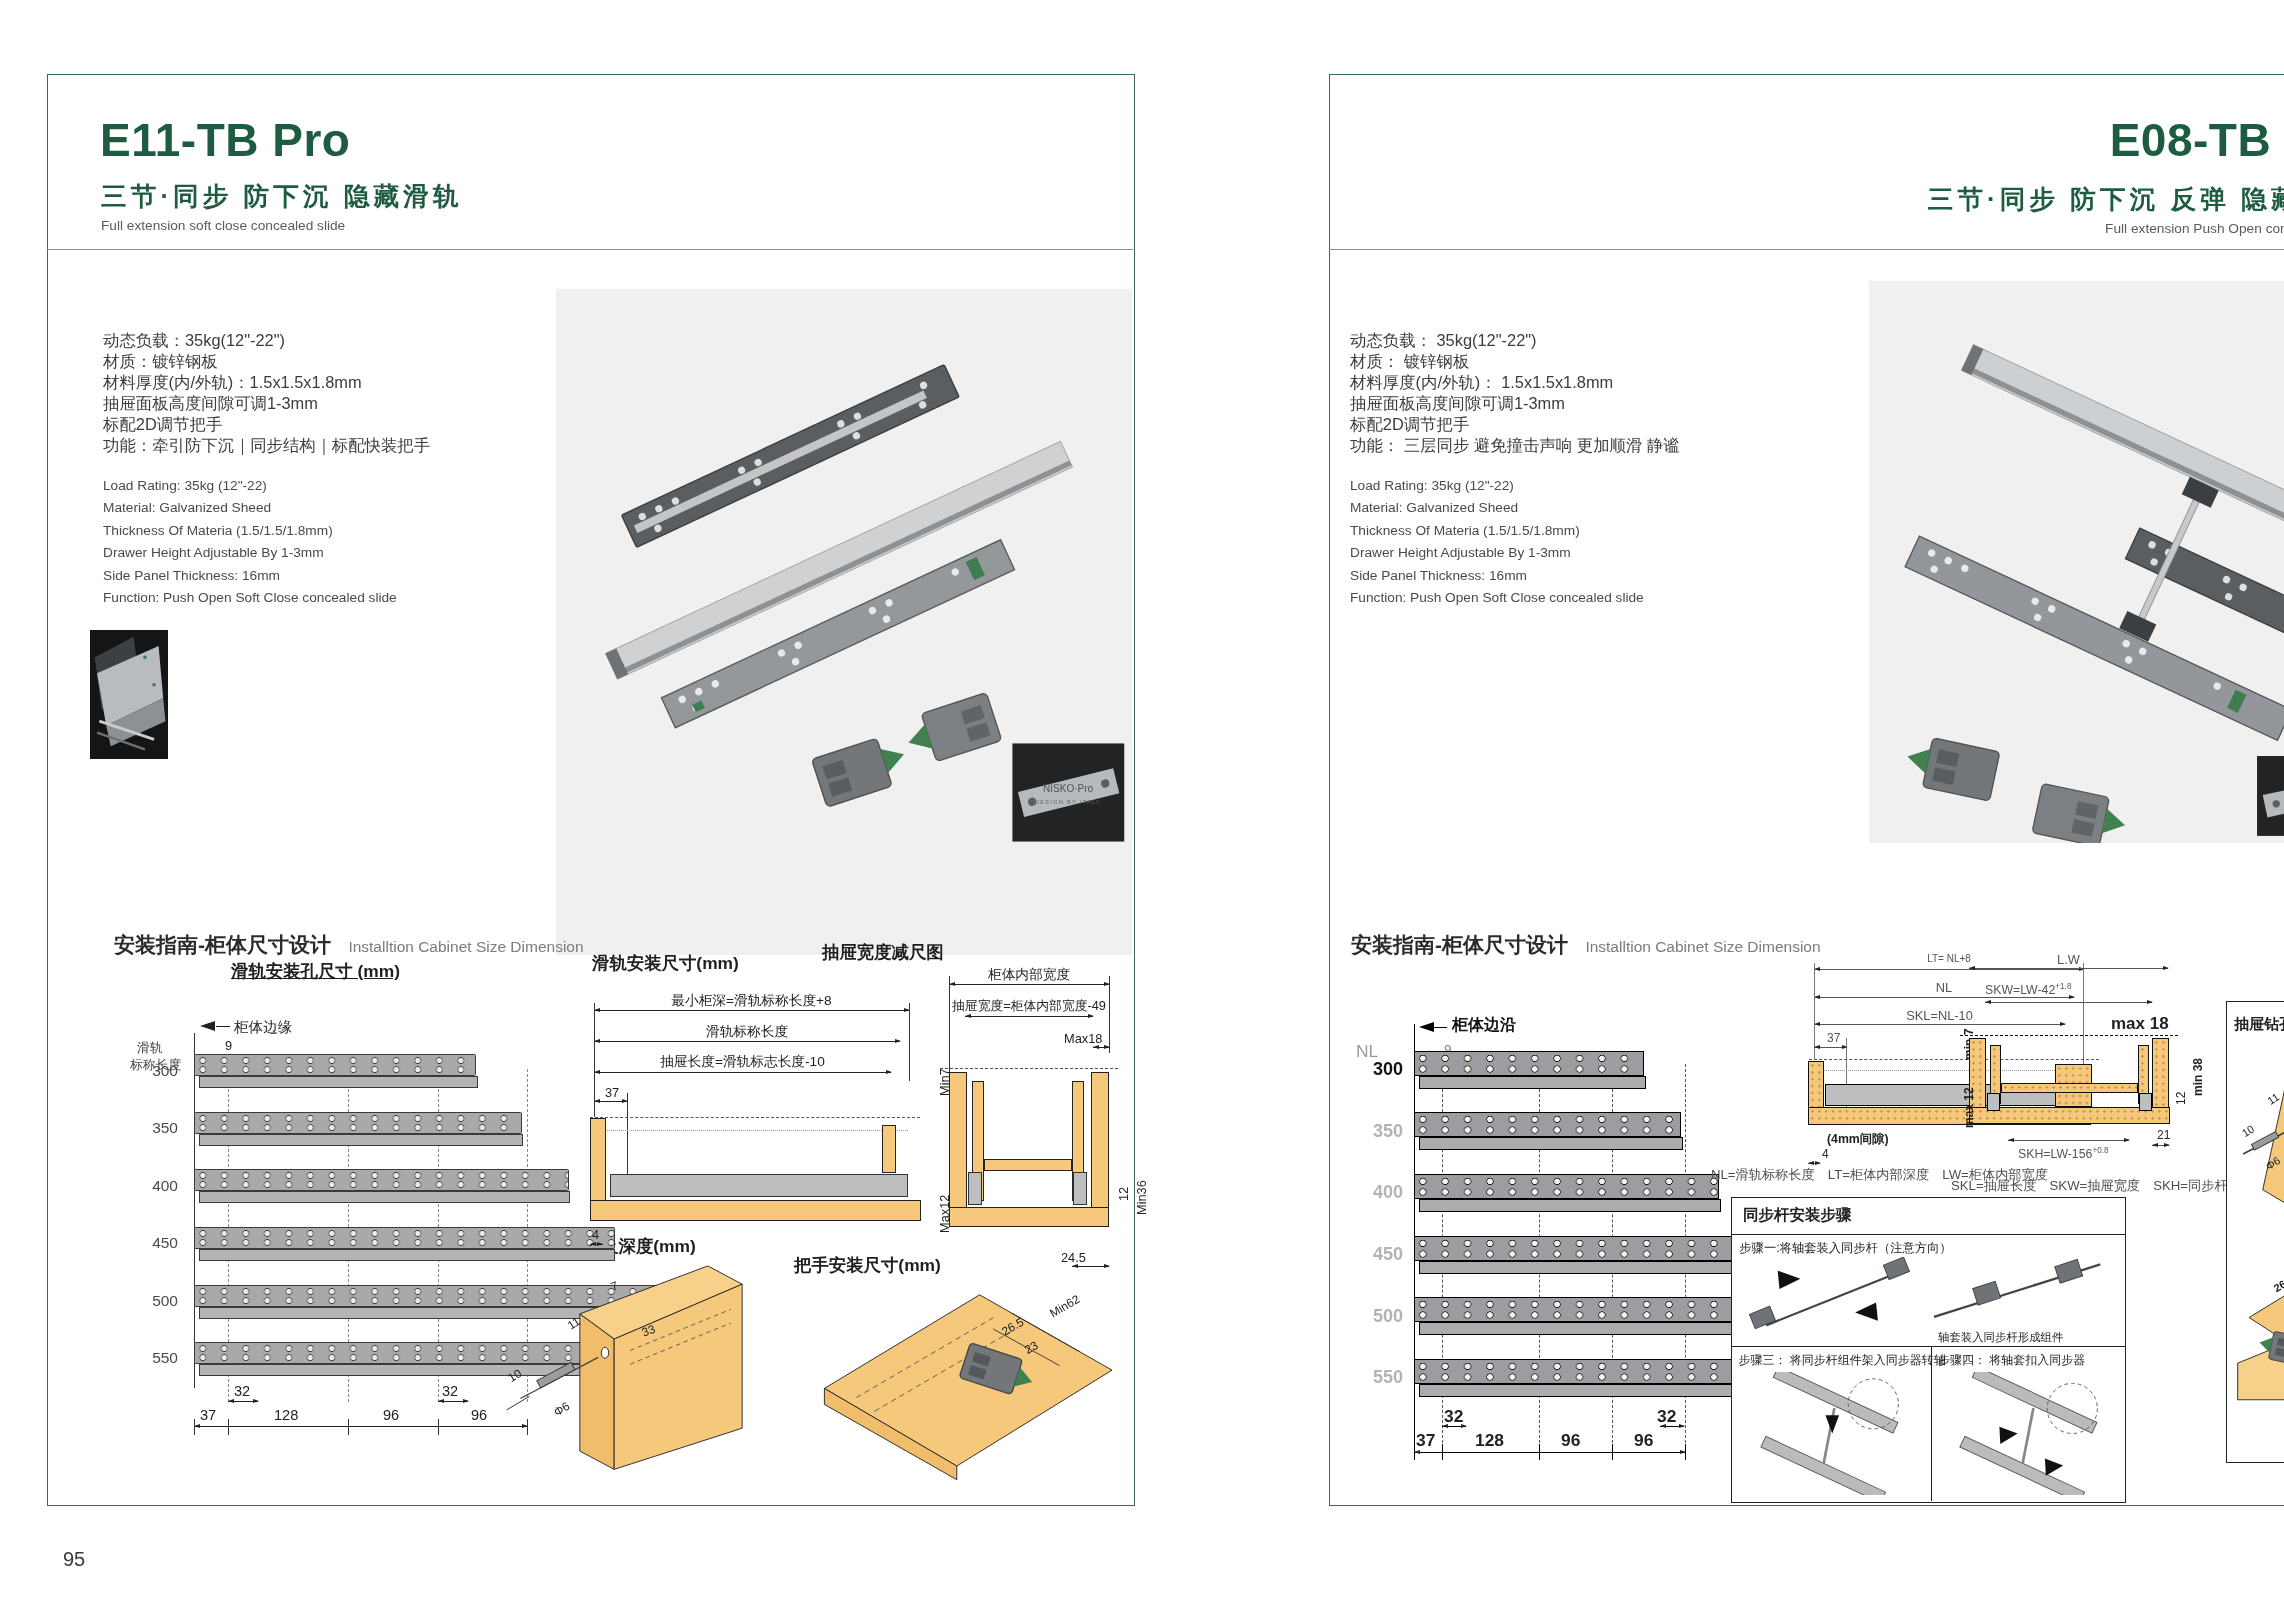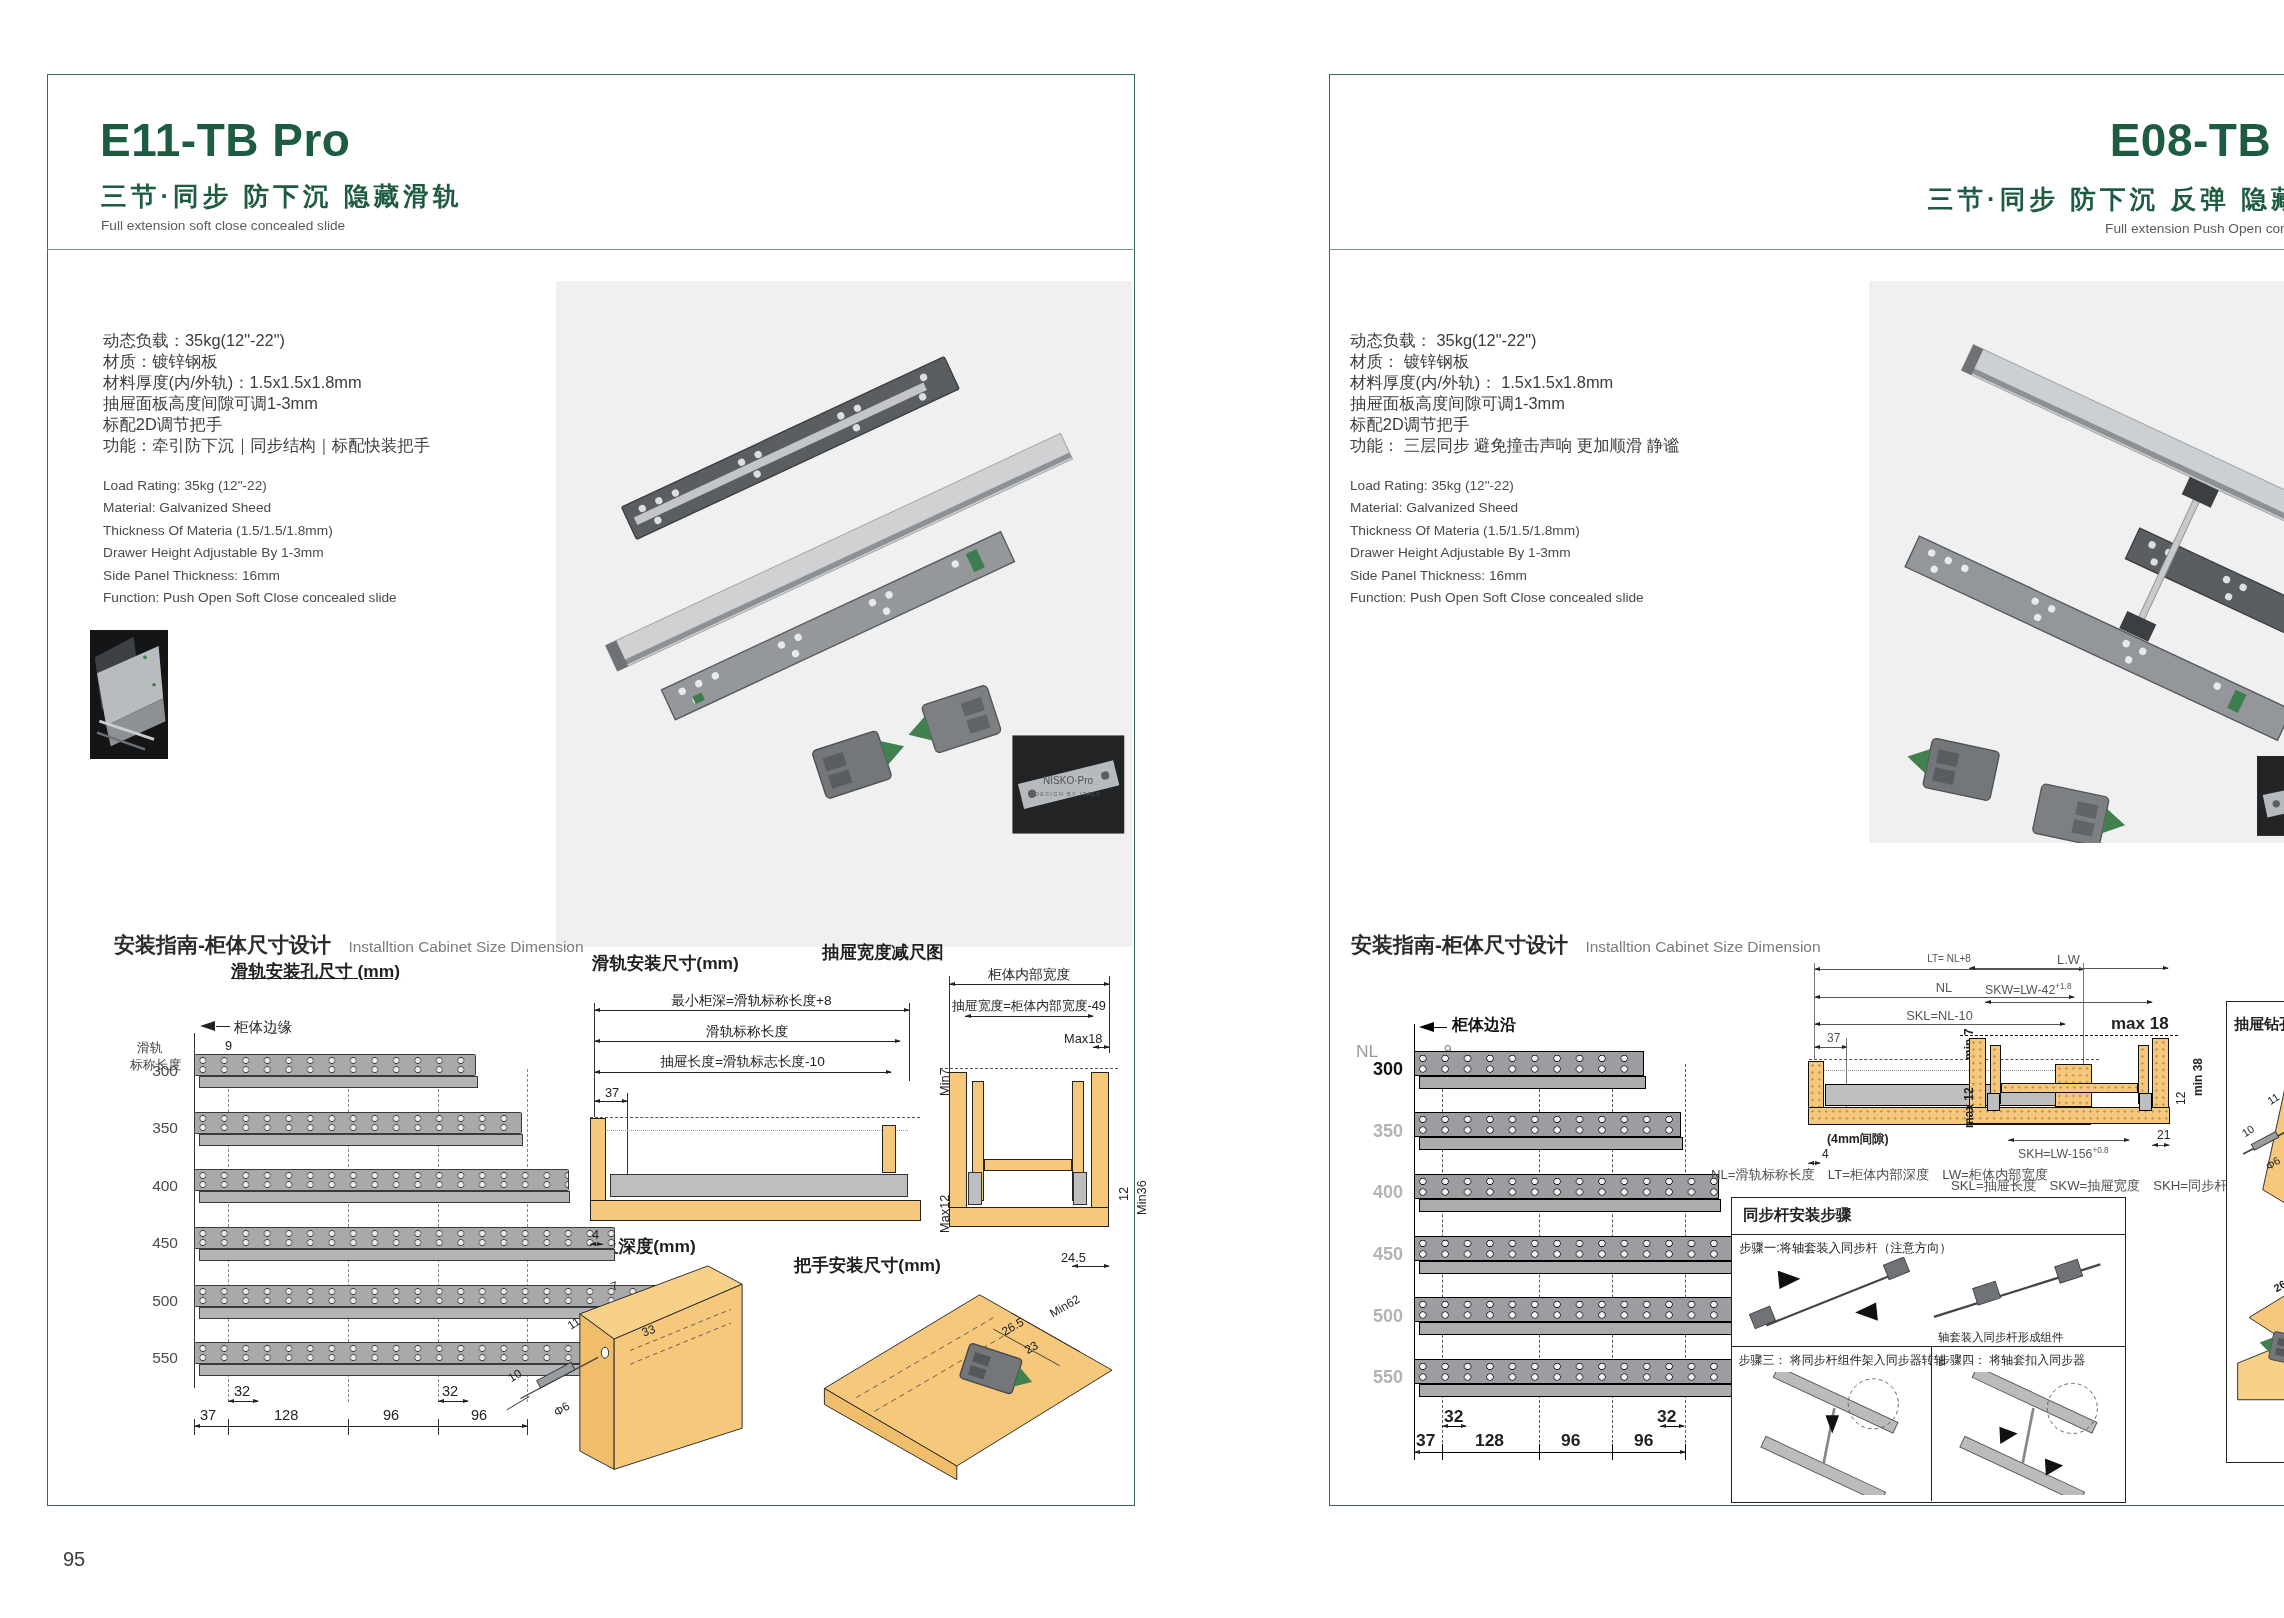--- a/index.html
+++ b/index.html
@@ -87,21 +87,21 @@
       <polygon points="10,60 95,15 110,120 25,175" fill="#3c4043"></polygon>
       <polygon points="15,95 150,35 160,150 35,210" fill="#b9bcbe"></polygon>
       <polygon points="35,210 160,150 165,200 45,255" fill="#8e9193"></polygon>
       <line x1="20" y1="200" x2="140" y2="240" stroke="#caccce" stroke-width="6"></line>
       <line x1="15" y1="225" x2="120" y2="262" stroke="#6f7275" stroke-width="5"></line>
       <circle cx="120" cy="60" r="4" fill="#3f7d4e"></circle>
       <circle cx="140" cy="120" r="4" fill="#3f7d4e"></circle>
     </svg>
   </div>
 
-  <div class="photo" style="left:556px;top:281px;width:576px;height:666px;text-align:center;">
+  <div class="photo" style="left:556px;top:289px;width:576px;height:666px;text-align:center;">
     <svg width="576" height="562" viewBox="0 0 1262 1230">
       <rect width="1262" height="1230" fill="#f0f0f1"></rect>
       <g transform="rotate(-25 631 615)">
         <rect x="240" y="300" width="780" height="78" rx="4" fill="#5b5e61" stroke="#3b3e40" stroke-width="3"></rect>
         <rect x="255" y="332" width="700" height="18" fill="#c3c5c7"></rect>
         <g fill="#dcdedf">
           <circle cx="280" cy="322" r="8"></circle>
             <circle cx="320" cy="322" r="8"></circle>
             <circle cx="360" cy="322" r="8"></circle>
           <circle cx="520" cy="322" r="8"></circle>

